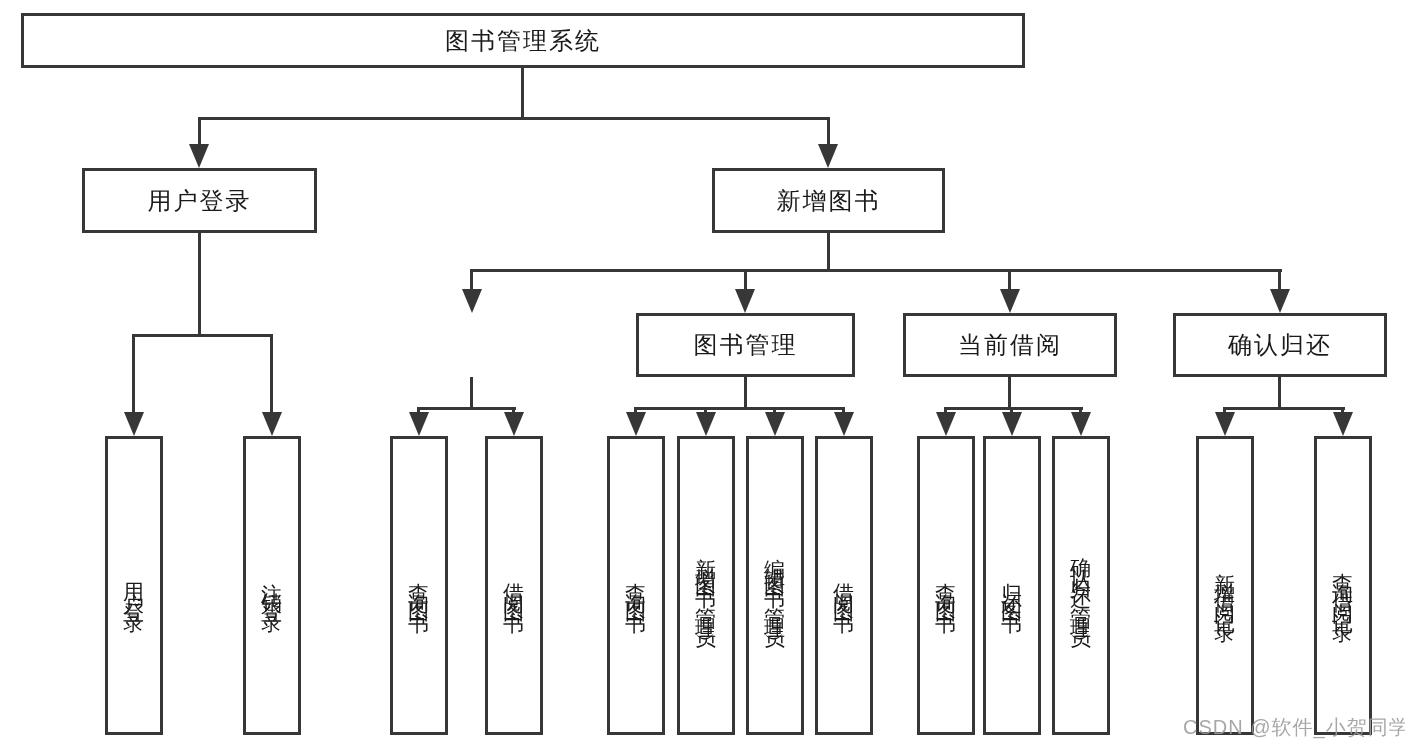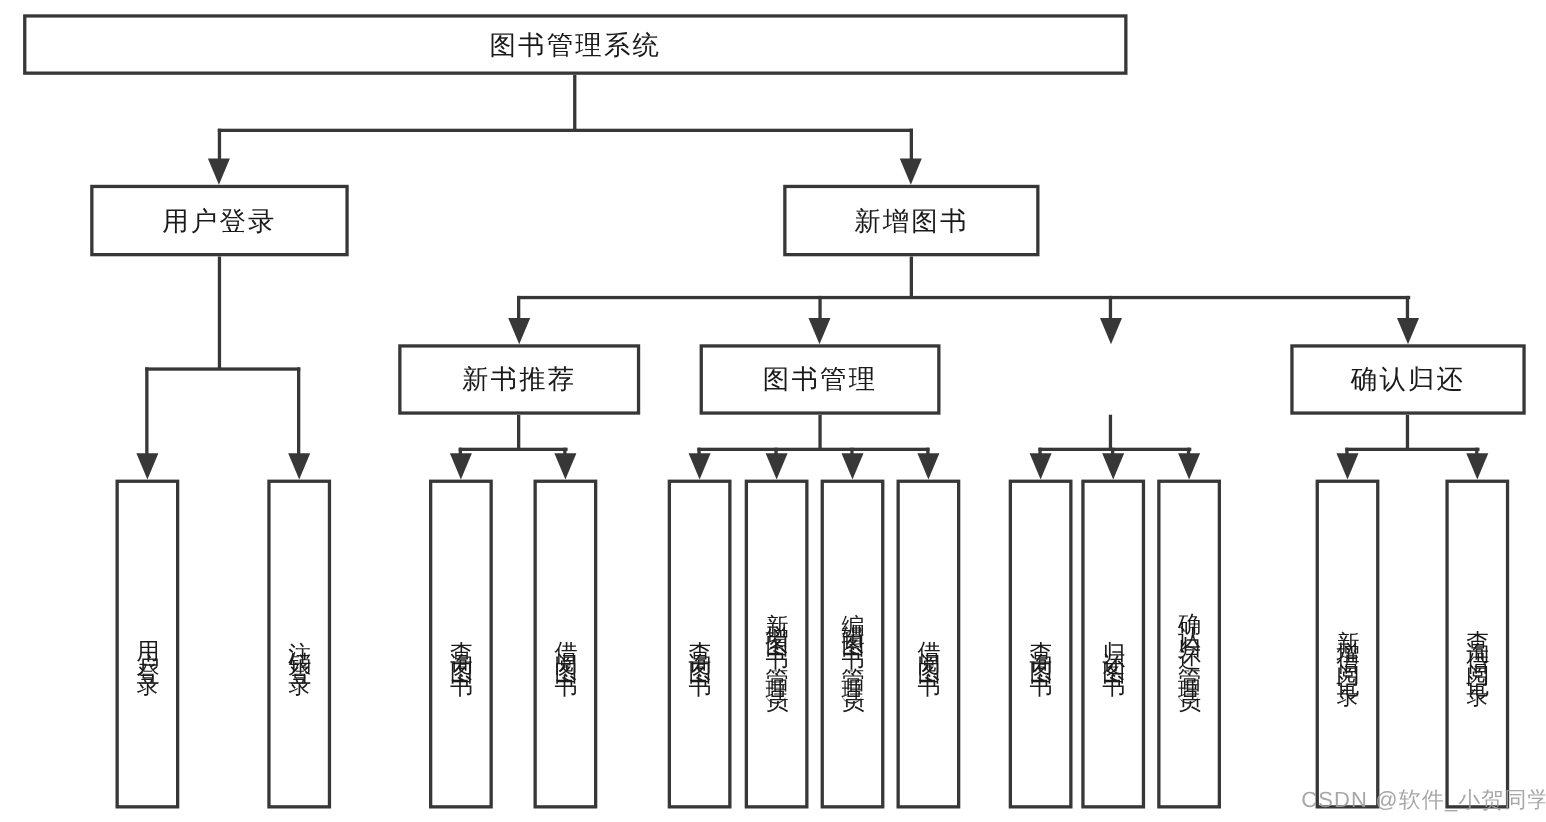--- a/index.html
+++ b/index.html
@@ -80,22 +80,22 @@
   <div class="hl" style="left:470px; top:269px; width:812px;"></div>
   <div class="vl" style="left:470px; top:269px; height:23px;"></div>
   <div class="ah" style="left:462px; top:289px;"></div>
   <div class="vl" style="left:744px; top:269px; height:23px;"></div>
   <div class="ah" style="left:735px; top:289px;"></div>
   <div class="vl" style="left:1008px; top:269px; height:23px;"></div>
   <div class="ah" style="left:1000px; top:289px;"></div>
   <div class="vl" style="left:1278px; top:269px; height:23px;"></div>
   <div class="ah" style="left:1270px; top:289px;"></div>
 
-  <div class="box h-label" style="left:362px; top:313px; width:220px; height:64px;">新书推荐</div>
   <div class="box h-label" style="left:636px; top:313px; width:219px; height:64px;">图书管理</div>
+  <div class="box h-label" style="left:903px; top:313px; width:214px; height:64px;">当前借阅</div>
   <div class="box h-label" style="left:1173px; top:313px; width:214px; height:64px;">确认归还</div>
 
   <div class="vl" style="left:470px; top:377px; height:32px;"></div>
   <div class="hl" style="left:417px; top:407px; width:99px;"></div>
   <div class="vl" style="left:417px; top:407px; height:9px;"></div>
   <div class="ah" style="left:409px; top:412px;"></div>
   <div class="vl" style="left:512px; top:407px; height:9px;"></div>
   <div class="ah" style="left:504px; top:412px;"></div>
 
   <div class="vl" style="left:744px; top:377px; height:32px;"></div>

